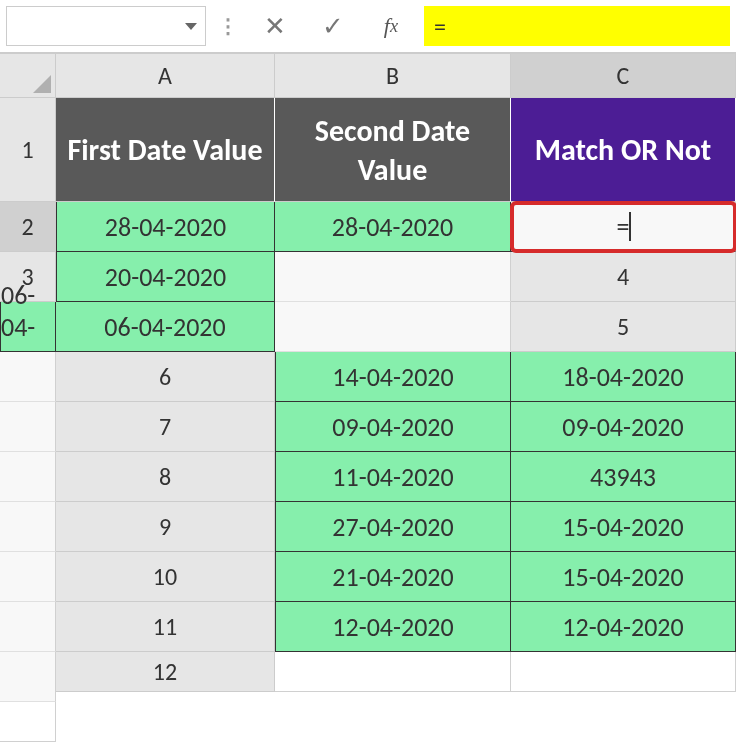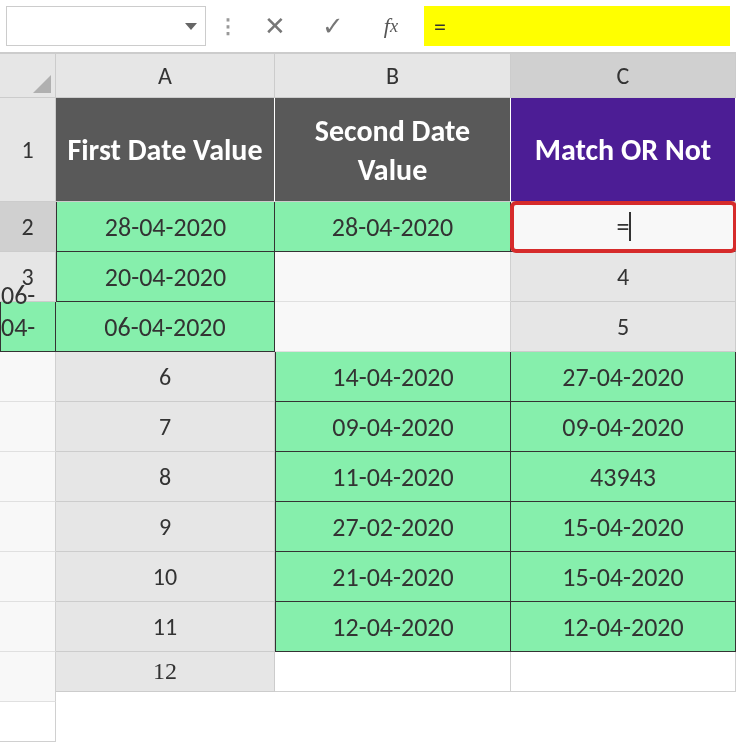--- a/index.html
+++ b/index.html
@@ -116,21 +116,21 @@
       align-items: center;
       justify-content: center;
       font-size: 24px;
       color: #333;
     }
     .row-header.active {
       background: #d0d0d0;
     }
     .row-h1 { height: 104px; }
     .row-data { height: 50px; }
-    .row-last { height: 40px; font-family: Liberation Serif, serif; }
+    .row-last { height: 40px; }
     .header-cell {
       background: #595959;
       color: #fff;
       font-weight: bold;
       font-size: 30px;
       display: flex;
       align-items: center;
       justify-content: center;
       text-align: center;
       border-right: 1px solid #fff;
@@ -235,35 +235,35 @@
     <div class="row-header row-data">4</div>
     <div class="data-cell col-a row-data">06-04-2020</div>
     <div class="data-cell row-data">06-04-2020</div>
     <div class="data-cell col-c row-data"></div>
 
     <div class="row-header row-data">5</div>
     <div class="data-cell col-c row-data"></div>
 
     <div class="row-header row-data">6</div>
     <div class="data-cell col-a row-data">14-04-2020</div>
-    <div class="data-cell row-data">27-04-2020</div>
+    <div class="data-cell row-data">18-04-2020</div>
     <div class="data-cell col-c row-data"></div>
 
     <div class="row-header row-data">7</div>
     <div class="data-cell col-a row-data">09-04-2020</div>
     <div class="data-cell row-data">09-04-2020</div>
     <div class="data-cell col-c row-data"></div>
 
     <div class="row-header row-data">8</div>
     <div class="data-cell col-a row-data">11-04-2020</div>
     <div class="data-cell row-data">43943</div>
     <div class="data-cell col-c row-data"></div>
 
     <div class="row-header row-data">9</div>
-    <div class="data-cell col-a row-data">27-02-2020</div>
+    <div class="data-cell col-a row-data">27-04-2020</div>
     <div class="data-cell row-data">15-04-2020</div>
     <div class="data-cell col-c row-data"></div>
 
     <div class="row-header row-data">10</div>
     <div class="data-cell col-a row-data">21-04-2020</div>
     <div class="data-cell row-data">15-04-2020</div>
     <div class="data-cell col-c row-data"></div>
 
     <div class="row-header row-data">11</div>
     <div class="data-cell col-a row-data">12-04-2020</div>

